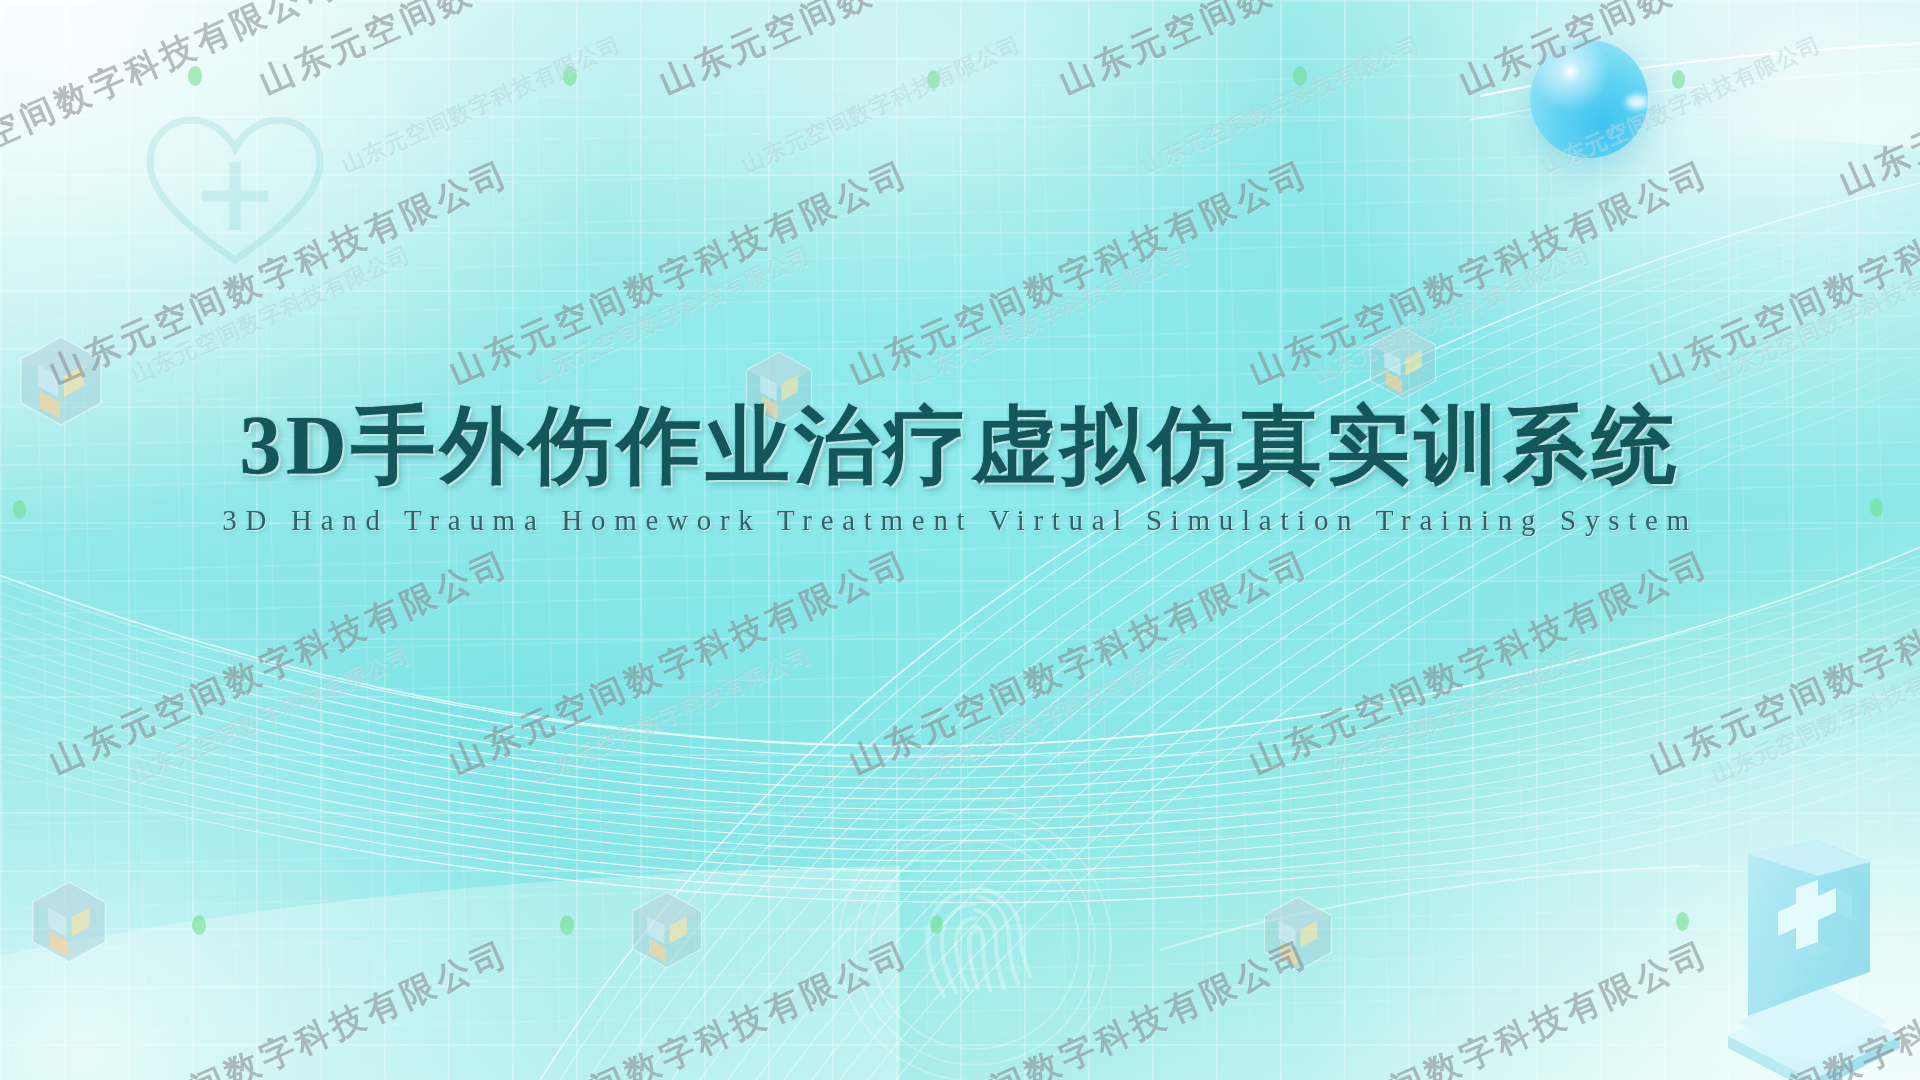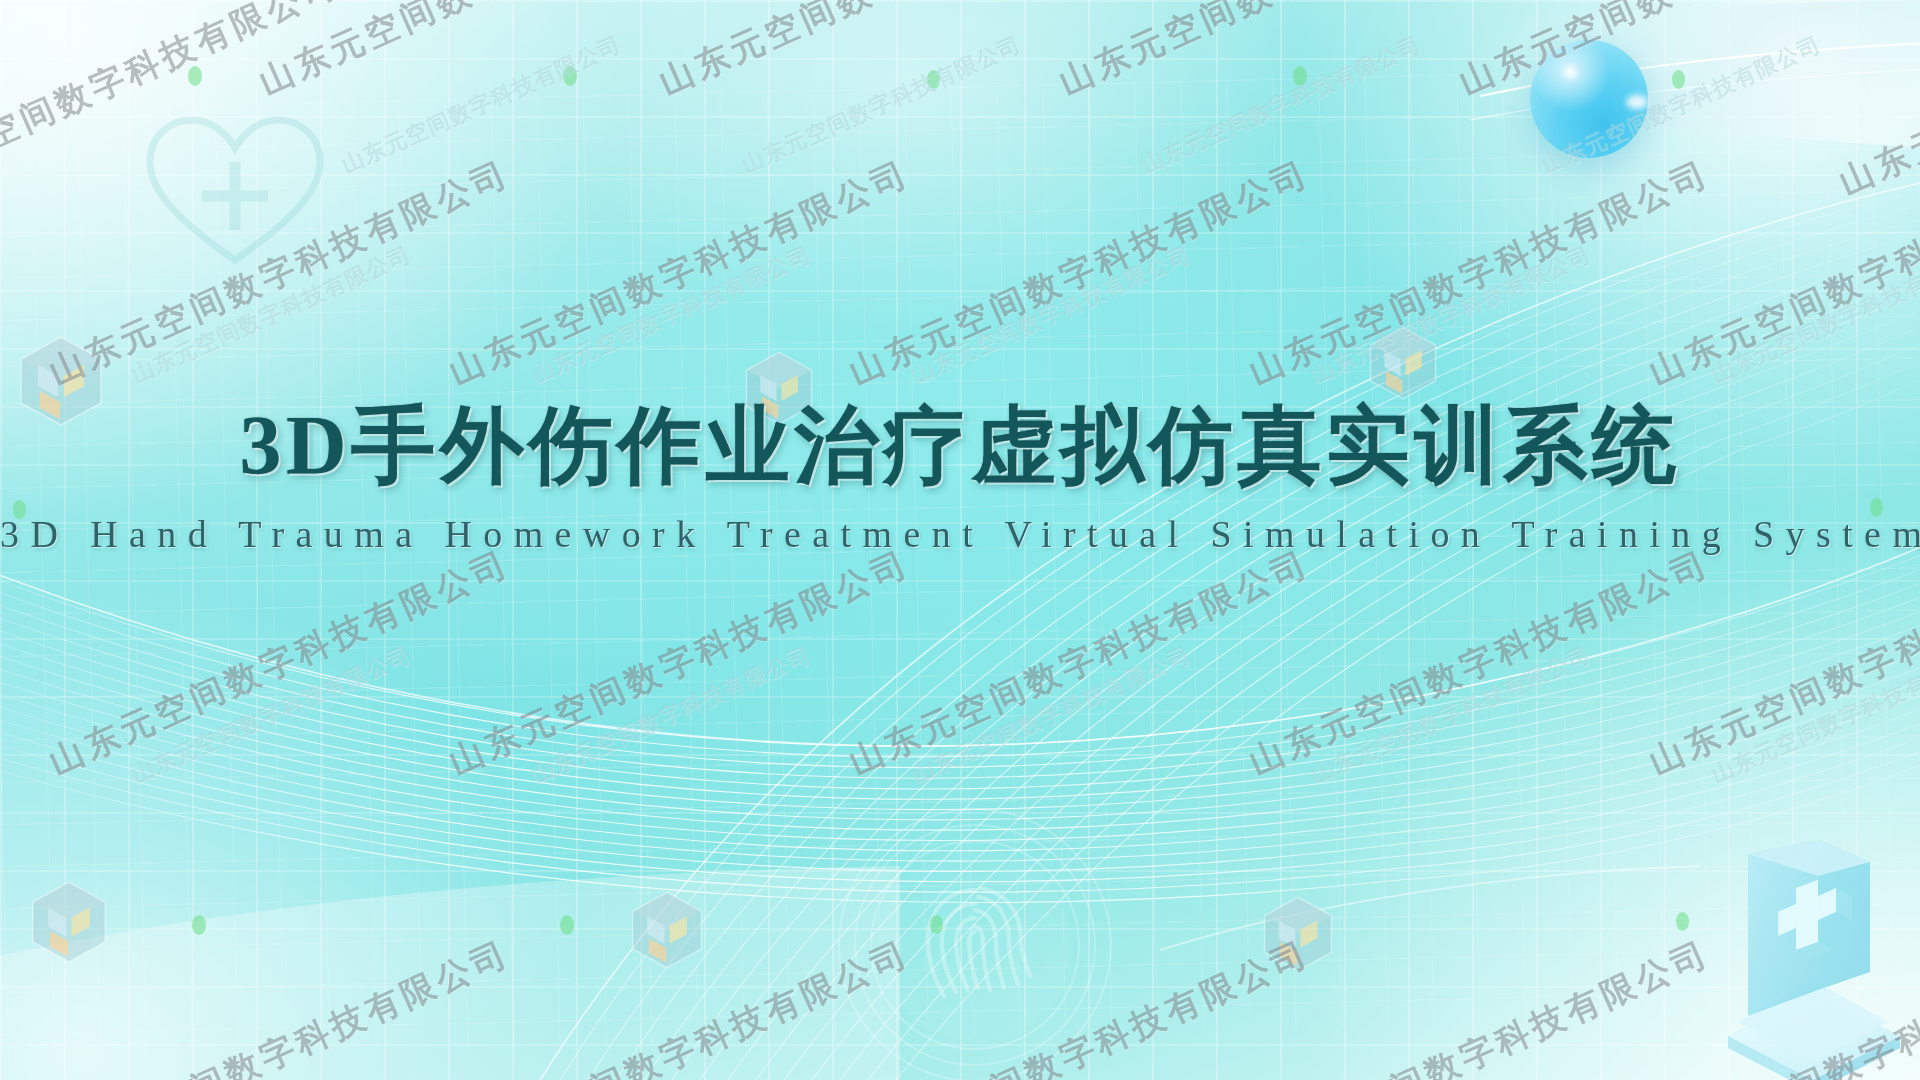--- a/index.html
+++ b/index.html
@@ -81,24 +81,24 @@
     letter-spacing:.055em;
     line-height:1;
     color:#14575a;
     text-shadow:
       2px 2px 0 rgba(255,255,255,.55),
       3px 4px 7px rgba(20,87,90,.30),
       0 0 1px rgba(10,60,62,.8);
     white-space:nowrap;
   }
   .title-en{
-    margin-top:24px;
+    margin-top:16px;
     font-family:"Liberation Serif", serif;
     font-weight:400;
-    font-size:38px;
+    font-size:29px;
     letter-spacing:.30em;
     color:#2e6369;
     text-shadow:1px 1px 0 rgba(255,255,255,.55), 1px 2px 4px rgba(25,80,85,.22);
     white-space:nowrap;
   }
 
   
   .wm-layer{ position:absolute; inset:-12%; pointer-events:none; }
   .wm{
     position:absolute;

